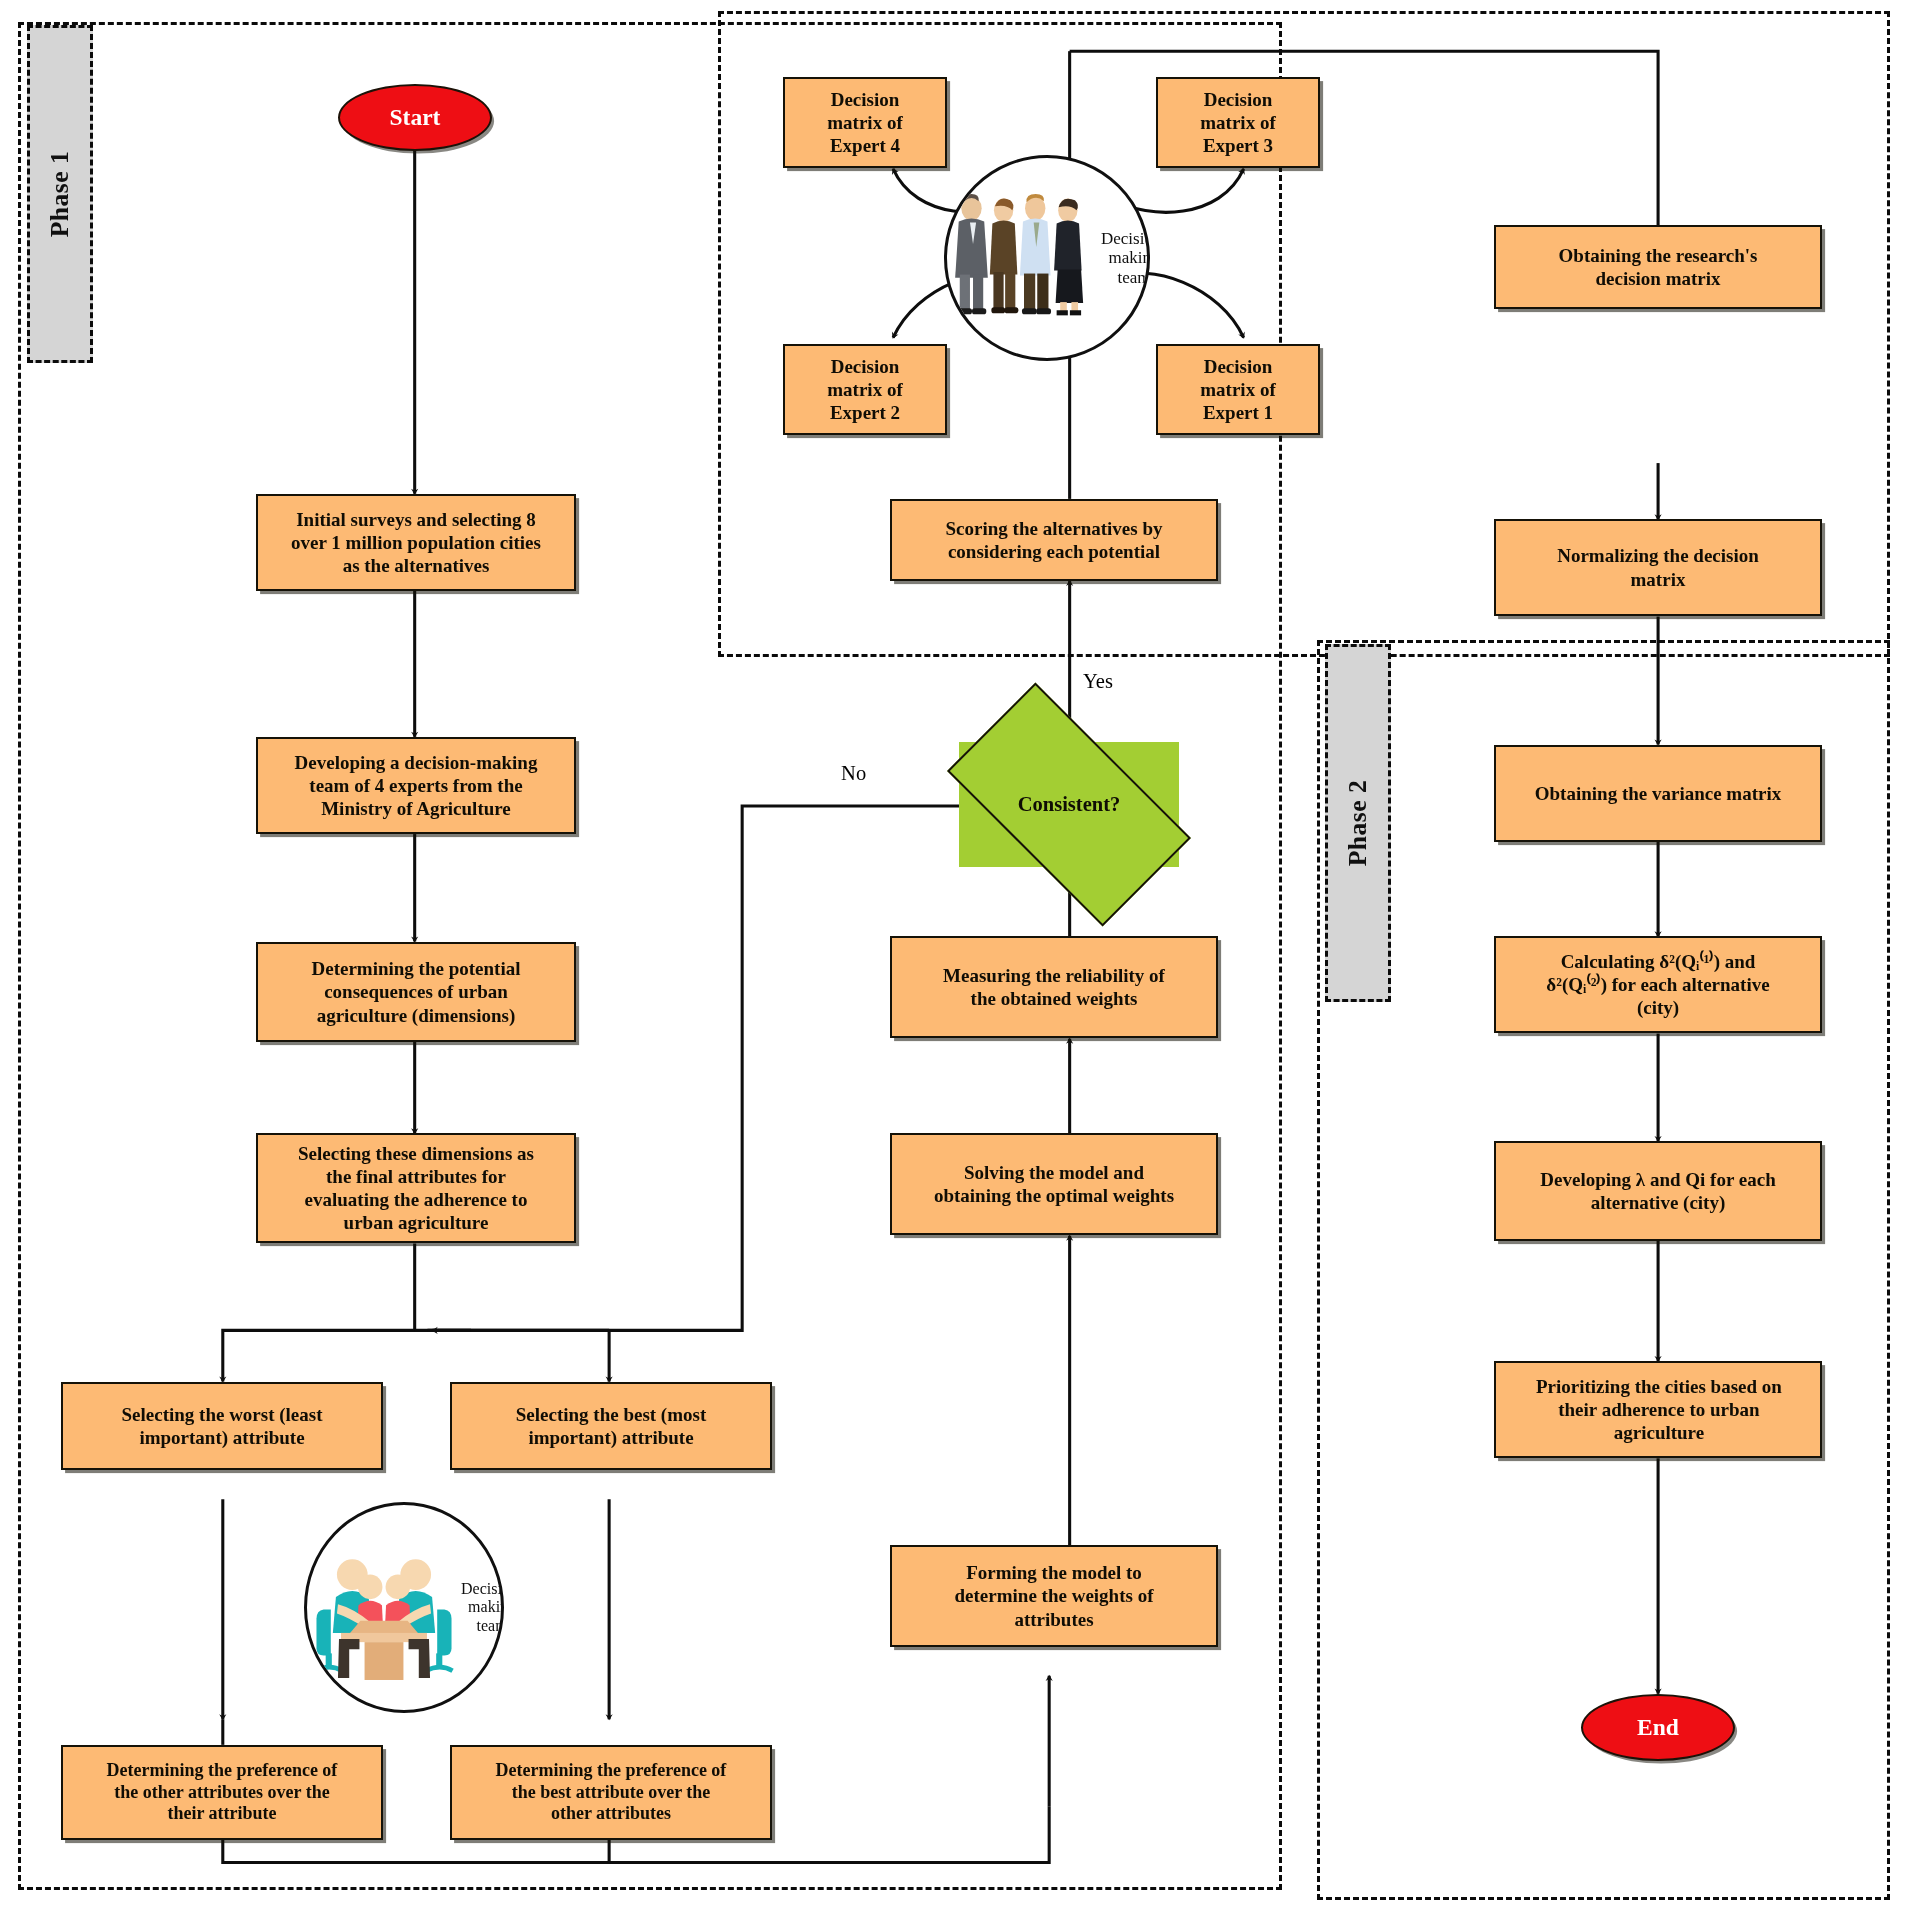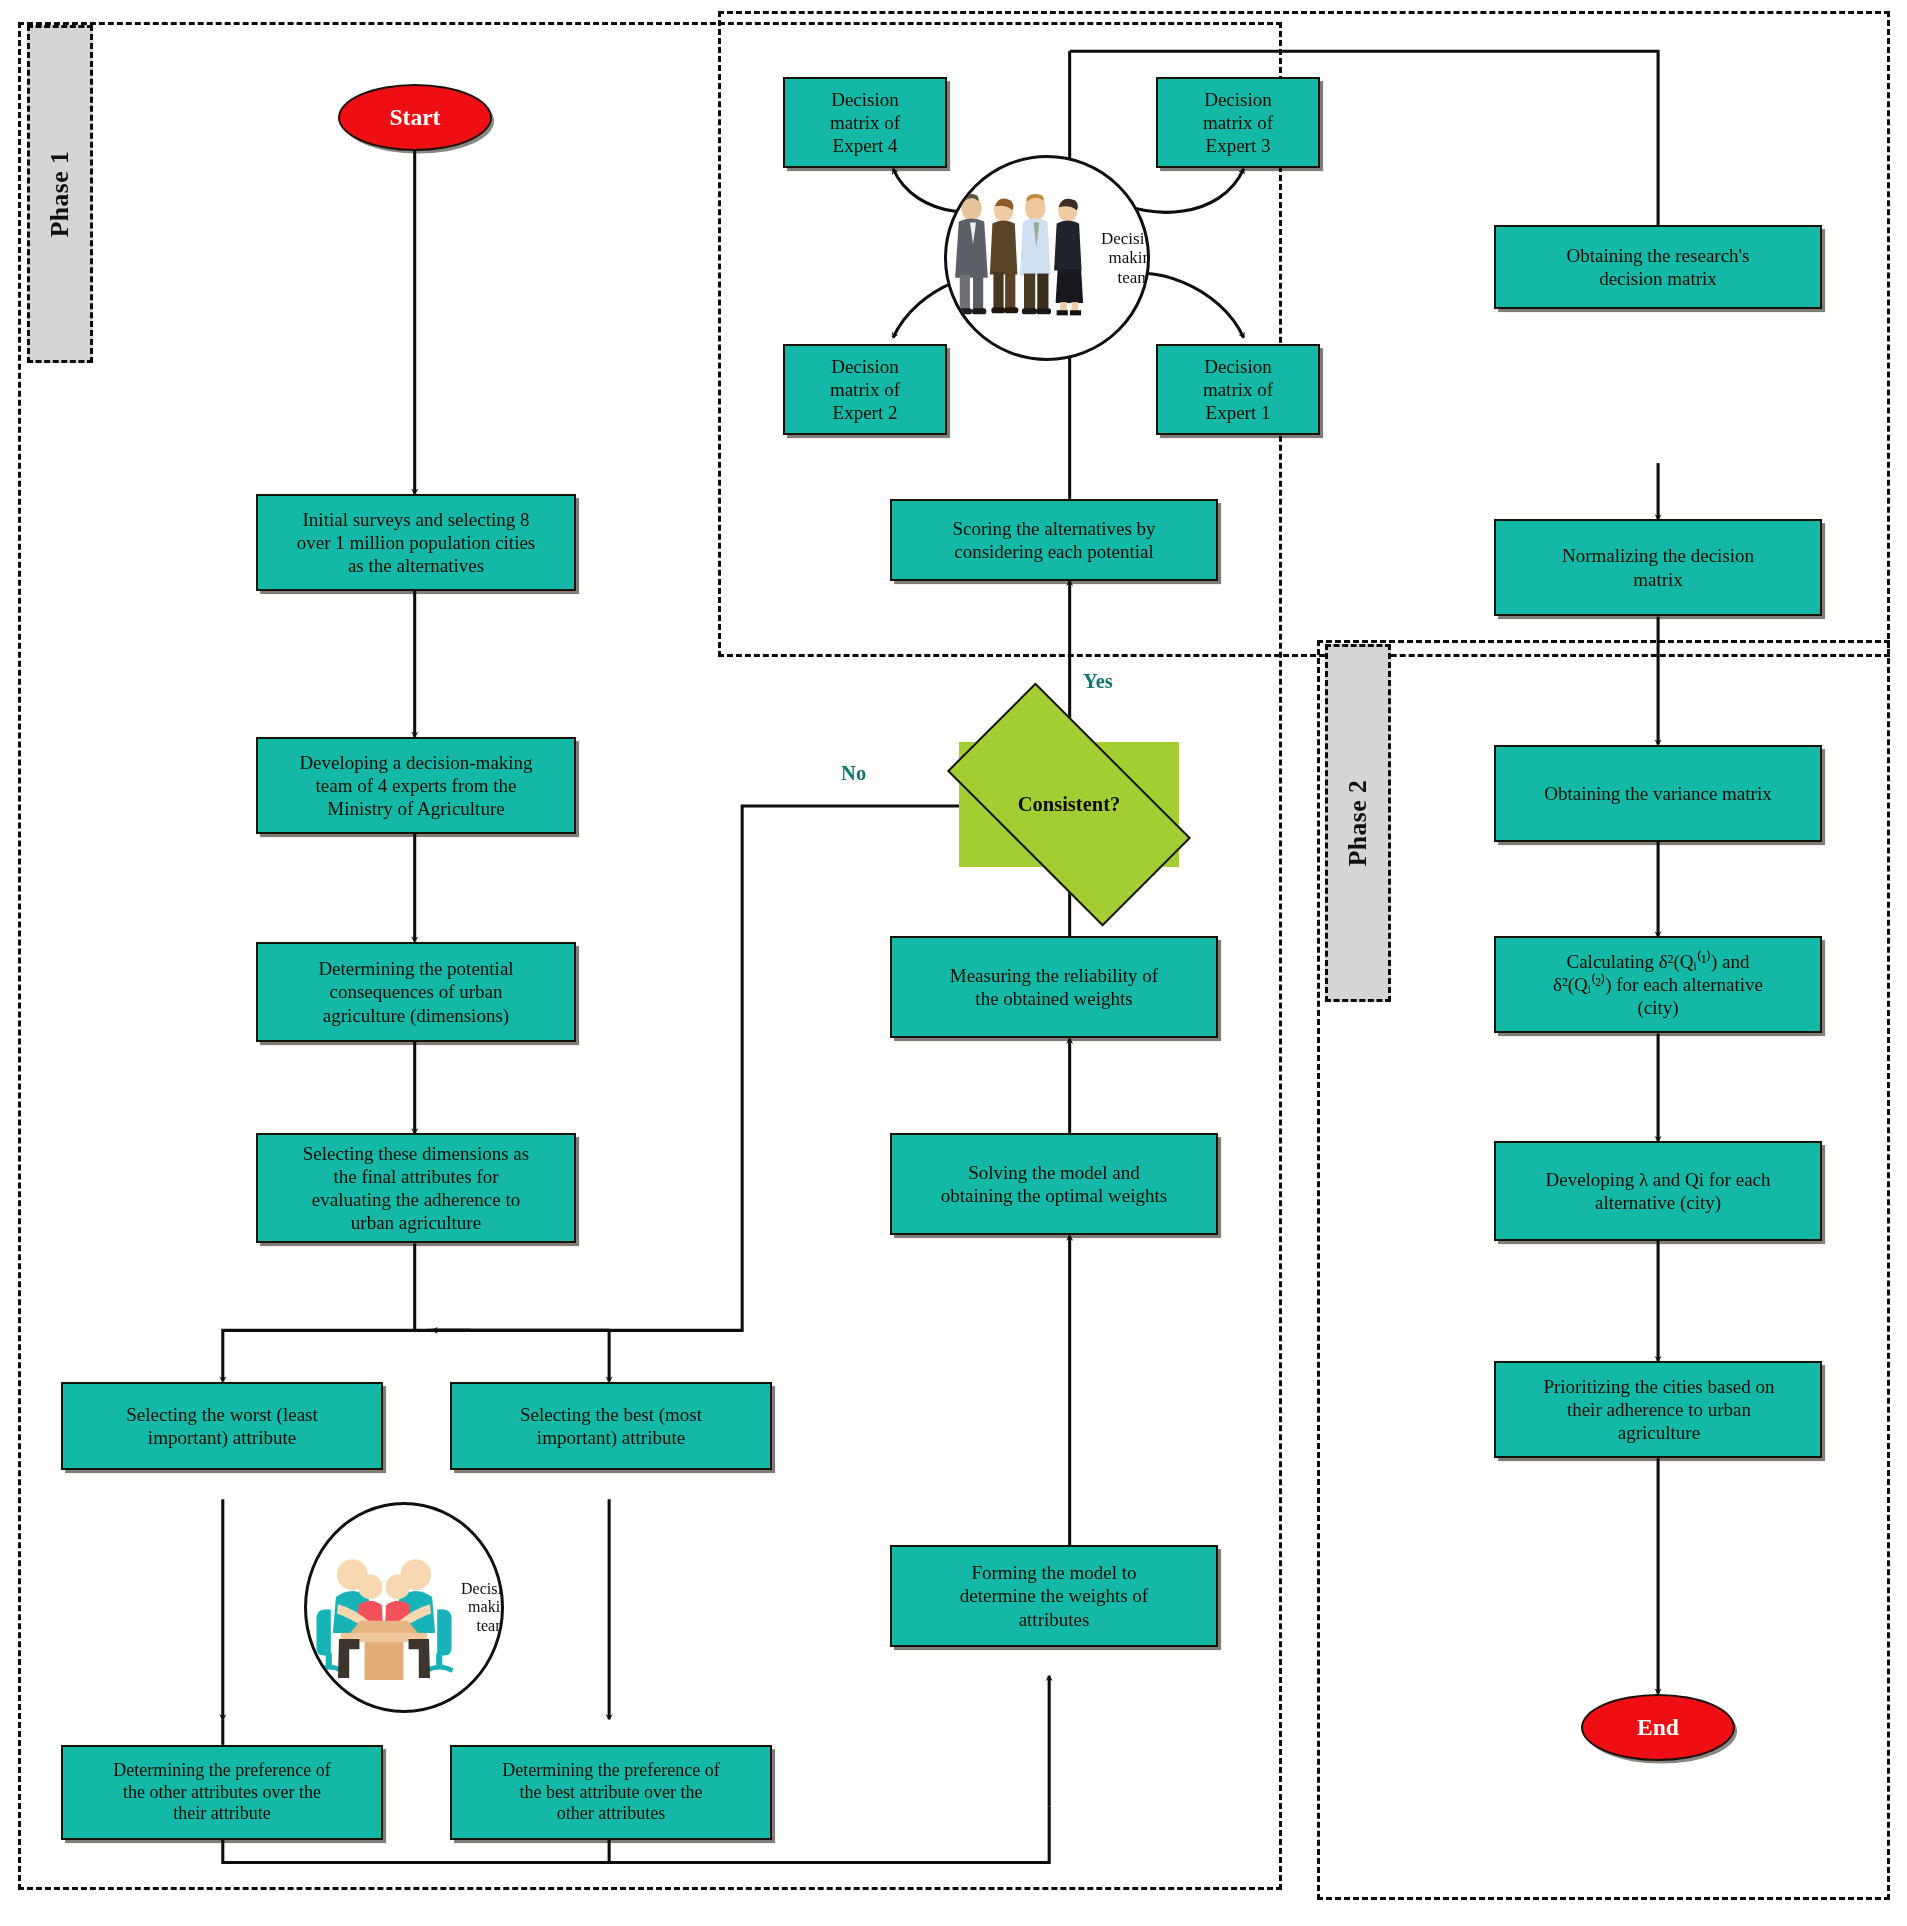--- a/index.html
+++ b/index.html
@@ -15,25 +15,25 @@
   .node{
     position:absolute;
     box-sizing:border-box;
     display:flex;
     align-items:center;
     justify-content:center;
     text-align:center;
     z-index:5;
   }
   .proc{
-    background:#14b8a6;
+    background:#fdba74;
     border:2.6px solid #151208;
     box-shadow:3.6px 3.6px 0 -0.5px rgba(20,18,8,0.55);
     color:#100d05;
-    font-weight:normal;
+    font-weight:bold;
     line-height:1.22;
     padding:3.1px 6.1px;
   }
   .proc span{display:block;}
   .term{
     background:#EE0E14;
     border:2px solid #1b1208;
     border-radius:50%;
     color:#ffffff;
     font-weight:bold;
@@ -85,22 +85,22 @@
   }
   .team-circle .art{flex:0 0 auto;}
   .team-circle .cap{
     font-family:"Liberation Serif", serif;
     color:#101010;
     text-align:center;
     line-height:1.15;
   }
   .edge-label{
     position:absolute;
-    font-weight:bold;
-    color:#0f766e;
+    font-weight:normal;
+    color:#000000;
     z-index:8;
     background:#ffffff;
     padding:0 3.1px;
   }
   .dashreg{
     position:absolute;
     border:3.6px dashed #0b0b0b;
     box-sizing:border-box;
     z-index:1;
     background:transparent;

